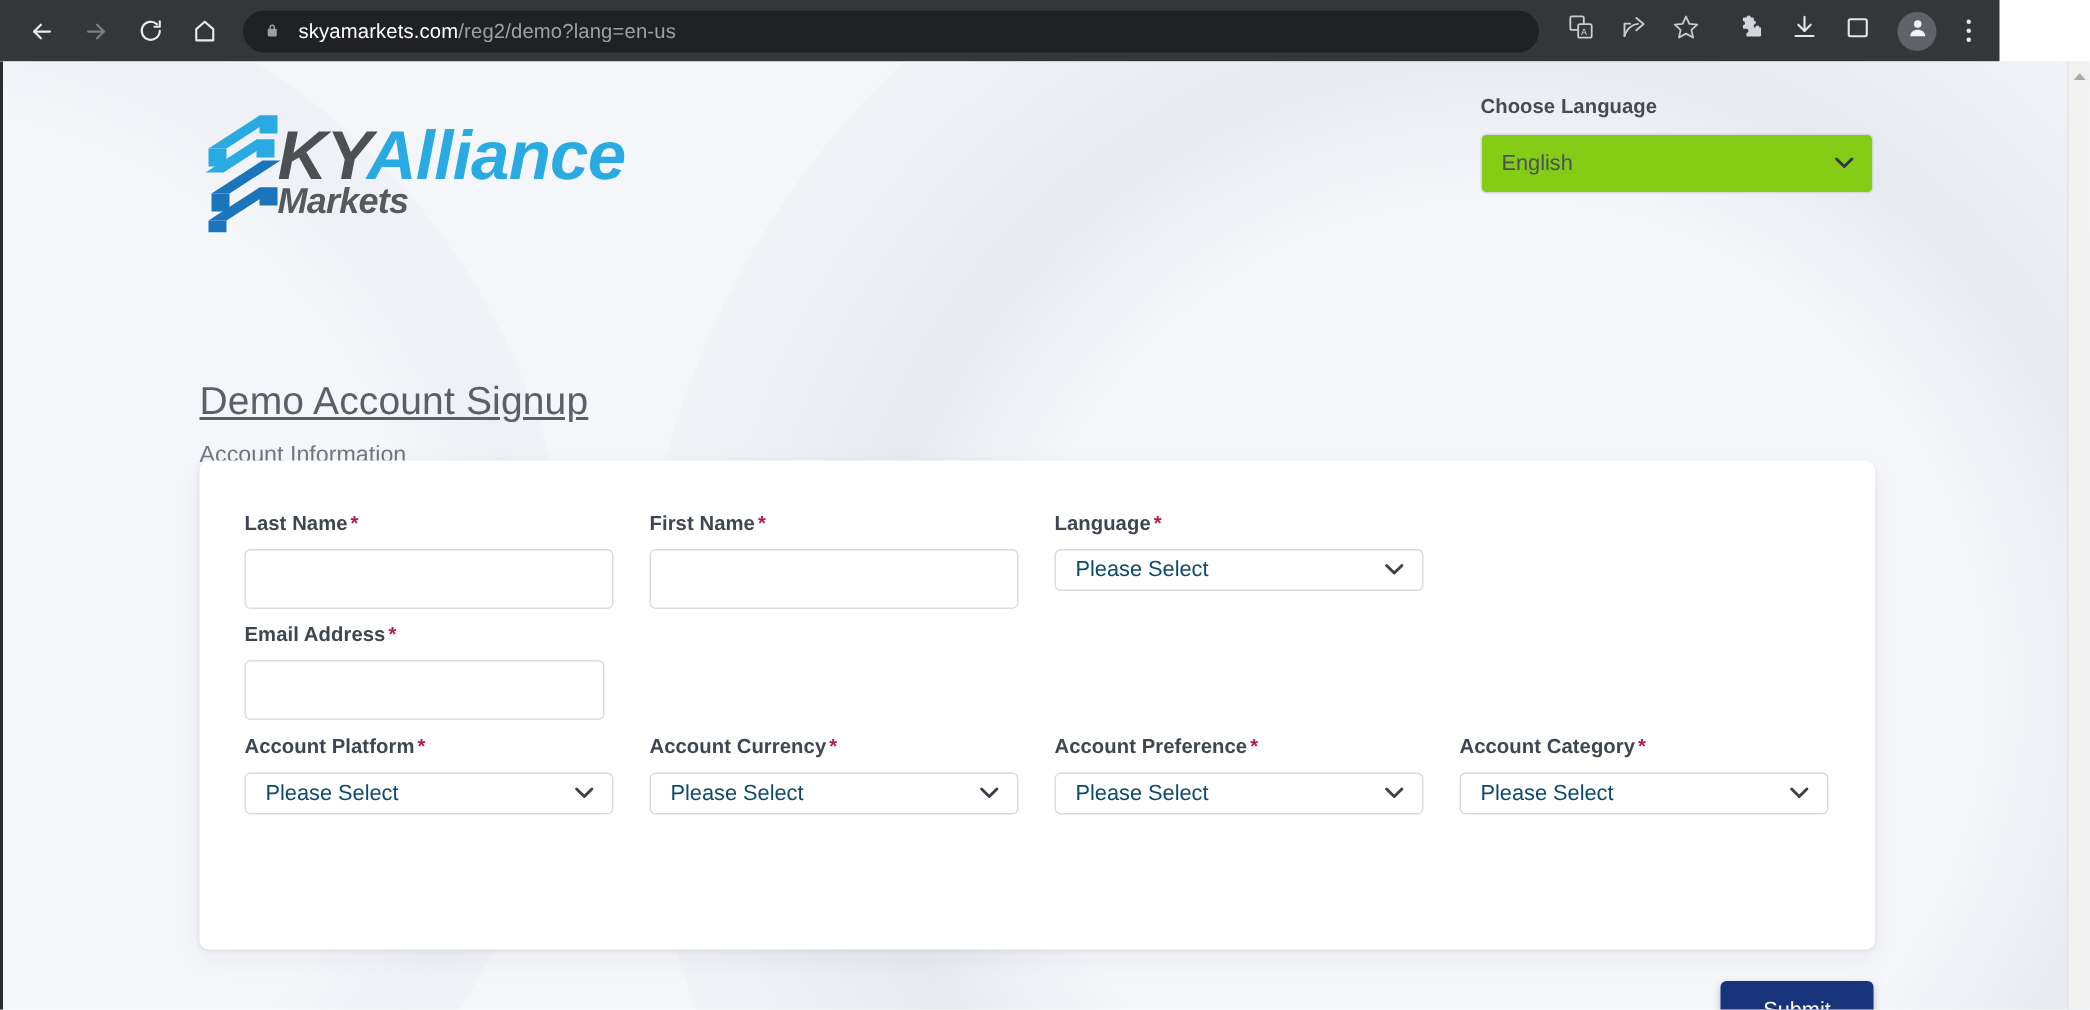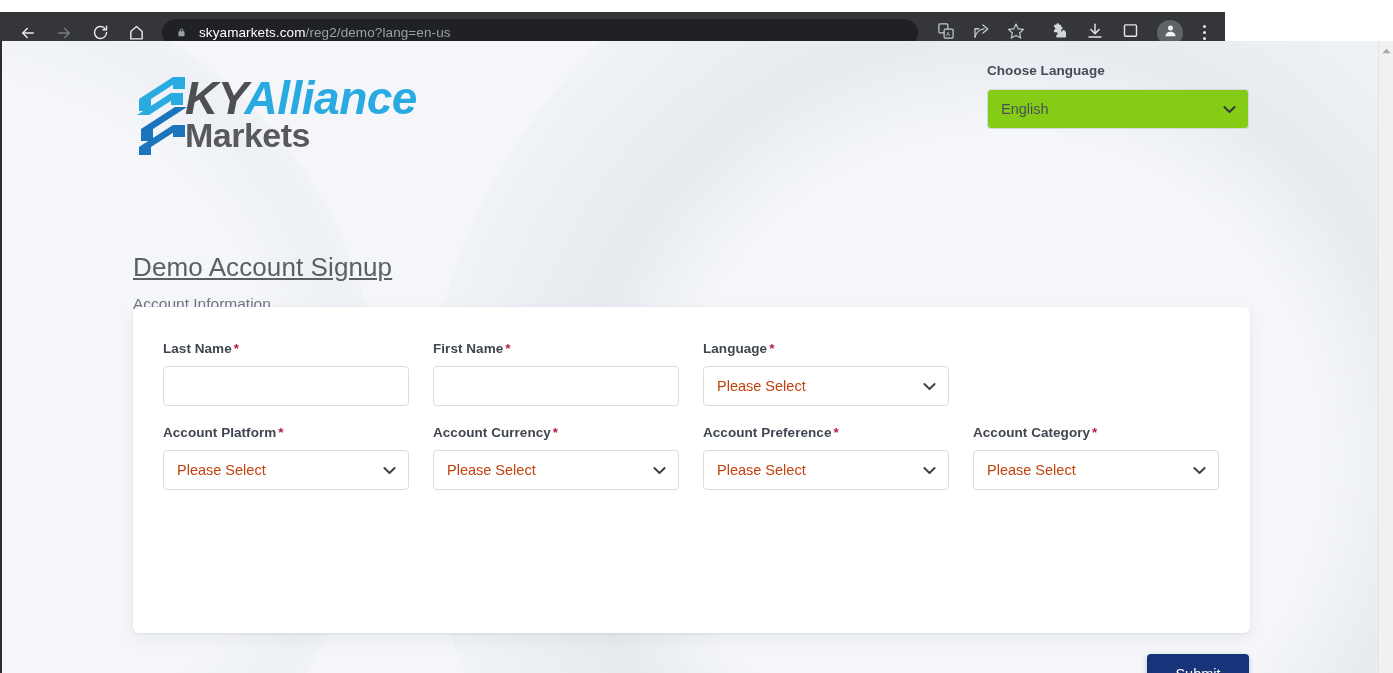--- a/index.html
+++ b/index.html
@@ -7,23 +7,23 @@
   html, body {
     margin: 0; padding: 0;
     width: 1393px; height: 673px;
     overflow: hidden;
     font-family: "Liberation Sans", sans-serif;
   }
 
   
   #browser-chrome {
     position: absolute; top: 0; left: 0;
-    width: 1225px; height: 41px;
+    width: 1333px; height: 41px;
     background: #35363a;
-    display: flex; align-items: center; margin-top: 12px;
+    display: flex; align-items: center;
   }
   .nav-btn {
     width: 28px; height: 28px; margin-left: 8px;
     display: flex; align-items: center; justify-content: center;
     border-radius: 50%; flex: none;
   }
   .nav-btn:first-child { margin-left: 14px; }
   .nav-btn svg { display: block; }
 
   #omnibox {
@@ -90,21 +90,21 @@
 
   
   #site-header {
     position: absolute; top: 20px; left: 131px; right: 146px;
     display: flex; align-items: flex-start; justify-content: space-between;
   }
   #brand-logo { display: flex; align-items: center; padding-top: 12px; }
   #logo-mark { width: 58px; height: 82px; margin-right: 0px; flex: none; }
   #logo-wordmark { margin-left: -6px; line-height: 0.92; }
   .wm-row1 { font-size: 46px; font-weight: bold; font-style: italic; letter-spacing: -0.5px; }
-  .wm-row2 { font-size: 34px; font-weight: bold; color: #58595b; letter-spacing: -0.5px; }
+  .wm-row2 { font-size: 24px; font-weight: bold; font-style: italic; color: #58595b; letter-spacing: -0.5px; }
   .wm-sky { color: #4d4f53; }
   .wm-alliance { color: #29abe2; }
 
   #language-picker { width: 262px; padding-top: 2px; }
   #language-label {
     font-size: 13.5px; font-weight: bold; color: #454b54;
     margin-bottom: 11px; letter-spacing: 0.05px;
   }
   #language-select {
     width: 262px; height: 40px;
@@ -148,26 +148,26 @@
     font-size: 13.5px; font-weight: bold; color: #3f4650;
     margin-bottom: 10px; white-space: nowrap; letter-spacing: 0.05px;
   }
   .req { color: #b31d43; font-weight: bold; margin-left: 2px; }
   .text-input {
     width: 100%; height: 40px;
     border: 1px solid #d8dce1; border-radius: 4px;
     background: #ffffff;
   }
   .select-input {
-    width: 100%; height: 40px;
+    width: 100%; height: 28px;
     border: 1px solid #d8dce1; border-radius: 4px;
     background: #ffffff;
     display: flex; align-items: center;
     padding: 0 12px 0 13px;
-    font-size: 14.5px; color: #c2410c;
+    font-size: 14.5px; color: #0c4a6e;
   }
   .select-input .chev { margin-left: auto; }
   #row-2 { margin-top: 9px; }
   #row-3 { margin-top: 10px; }
 
   
   #submit-button {
     position: absolute; top: 613px; left: 1145px;
     width: 102px; height: 40px;
     background: #17337a;
@@ -392,20 +392,26 @@
               <svg width="13" height="9" viewBox="0 0 14 9" fill="none" stroke="#3b4049" stroke-width="2.1" stroke-linecap="round" stroke-linejoin="round">
                   <polyline points="1.5,1.8 7,7.2 12.5,1.8"></polyline>
                 </svg>
             </span>
           </div>
         </div>
 
       </div>
 
       <div class="field-grid" id="row-2">
+        <div class="field">
+          <div class="field-label">
+            <span>Email Address</span><span class="req">*</span>
+          </div>
+          <input class="text-input" type="text" value="" style="">
+        </div>
         <div class="field-spacer"></div>
         <div class="field-spacer"></div>
         <div class="field-spacer"></div>
       </div>
 
       <div class="field-grid" id="row-3">
 
         <div class="field">
           <div class="field-label">
             <span>Account Platform</span><span class="req">*</span>

